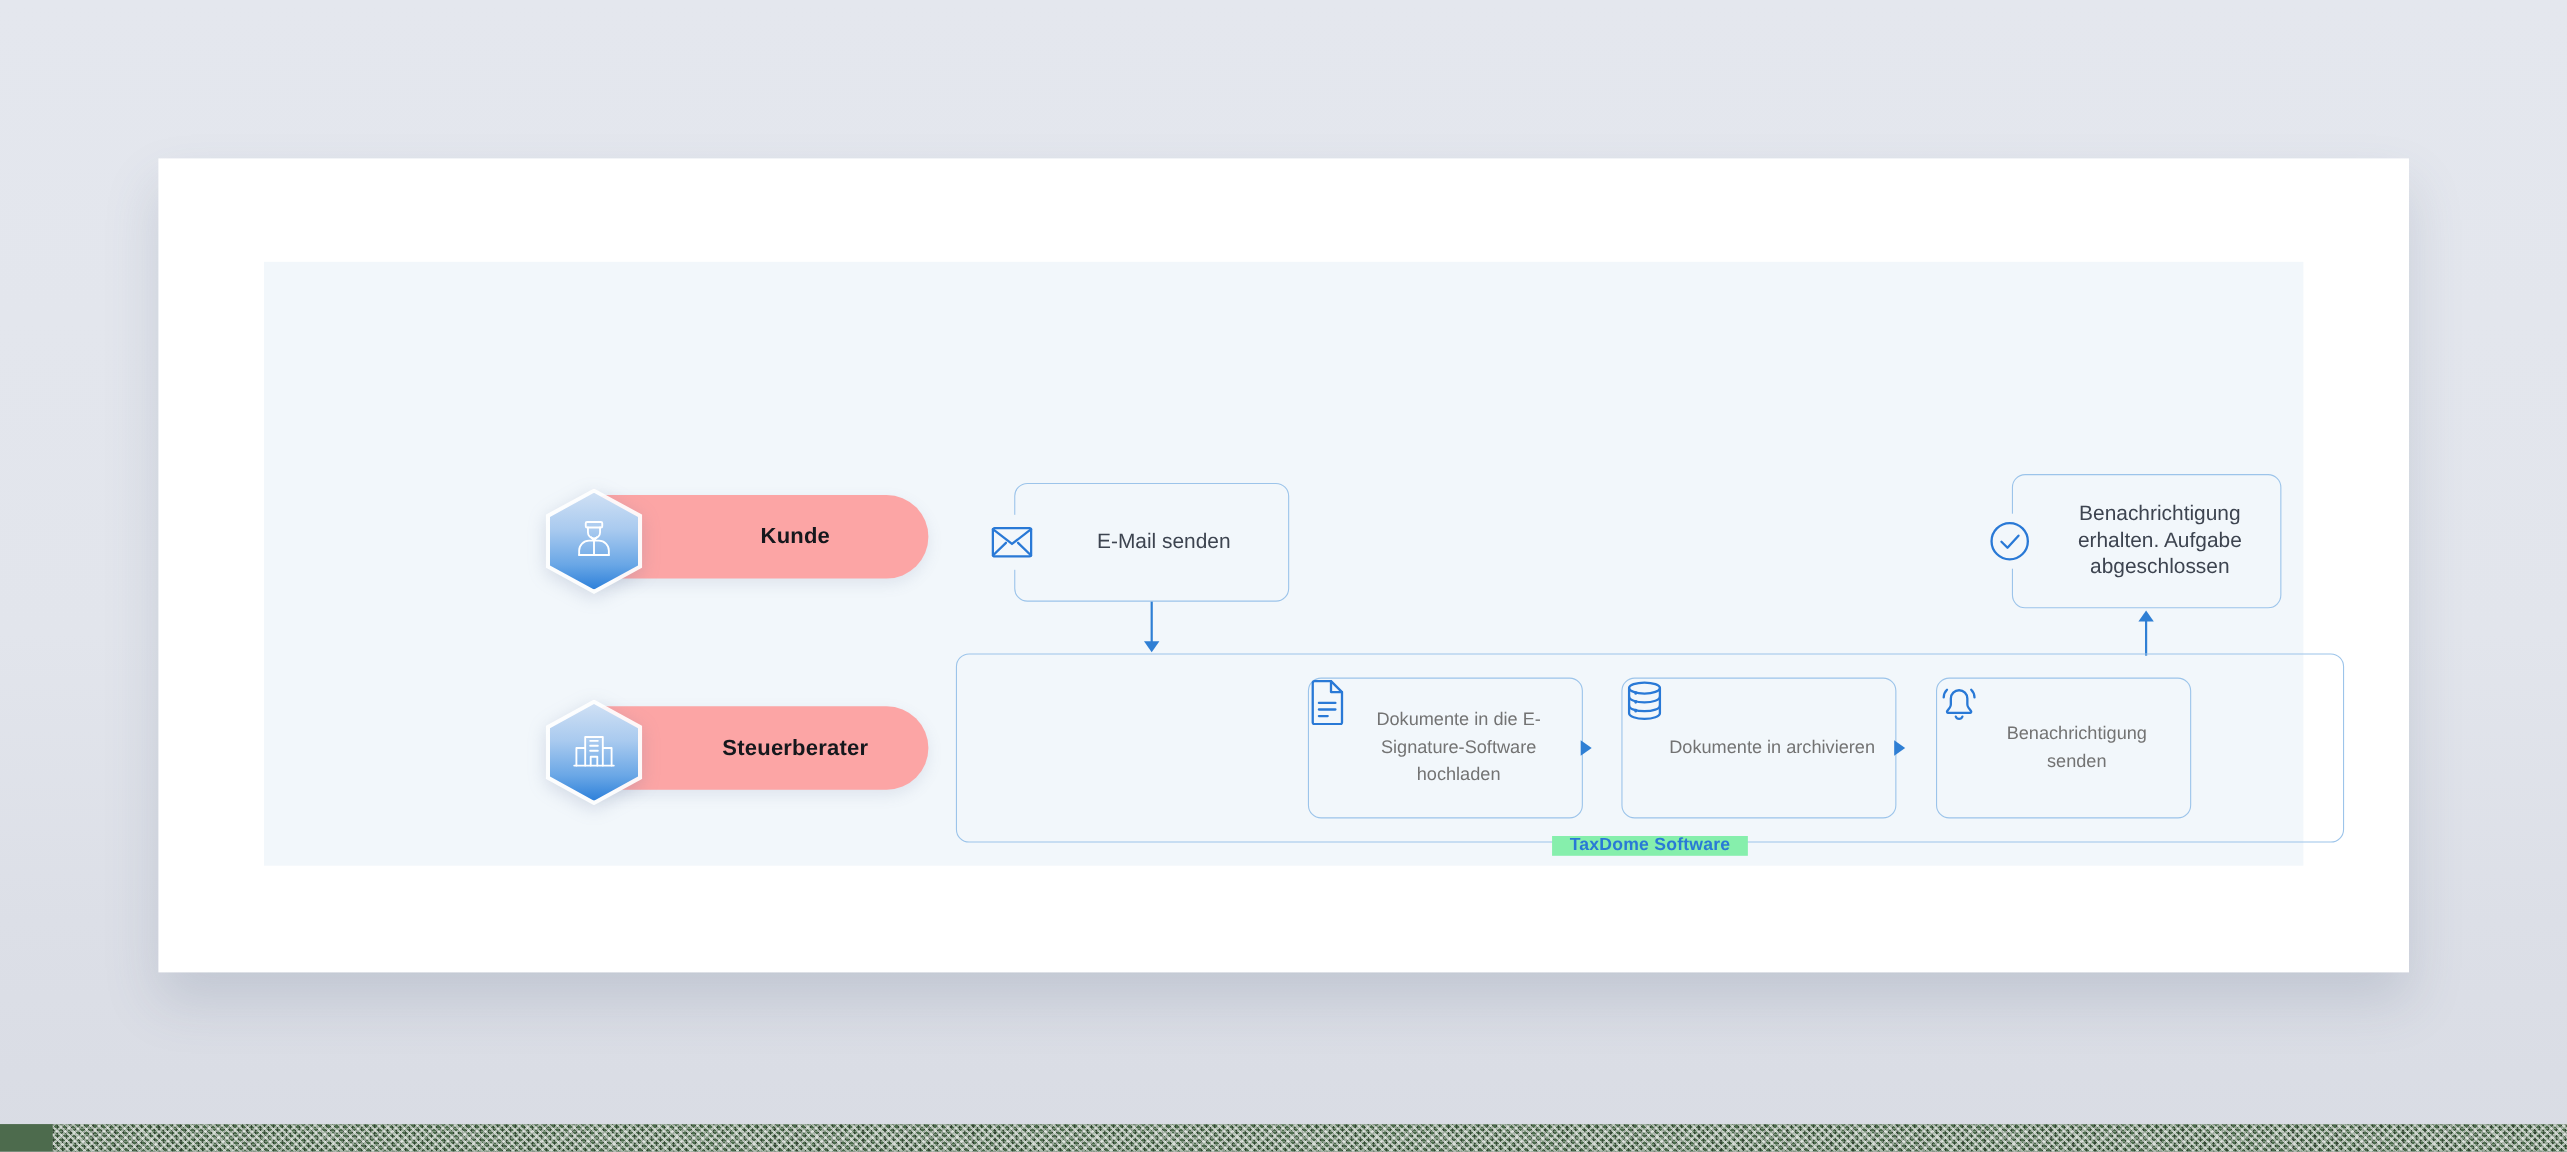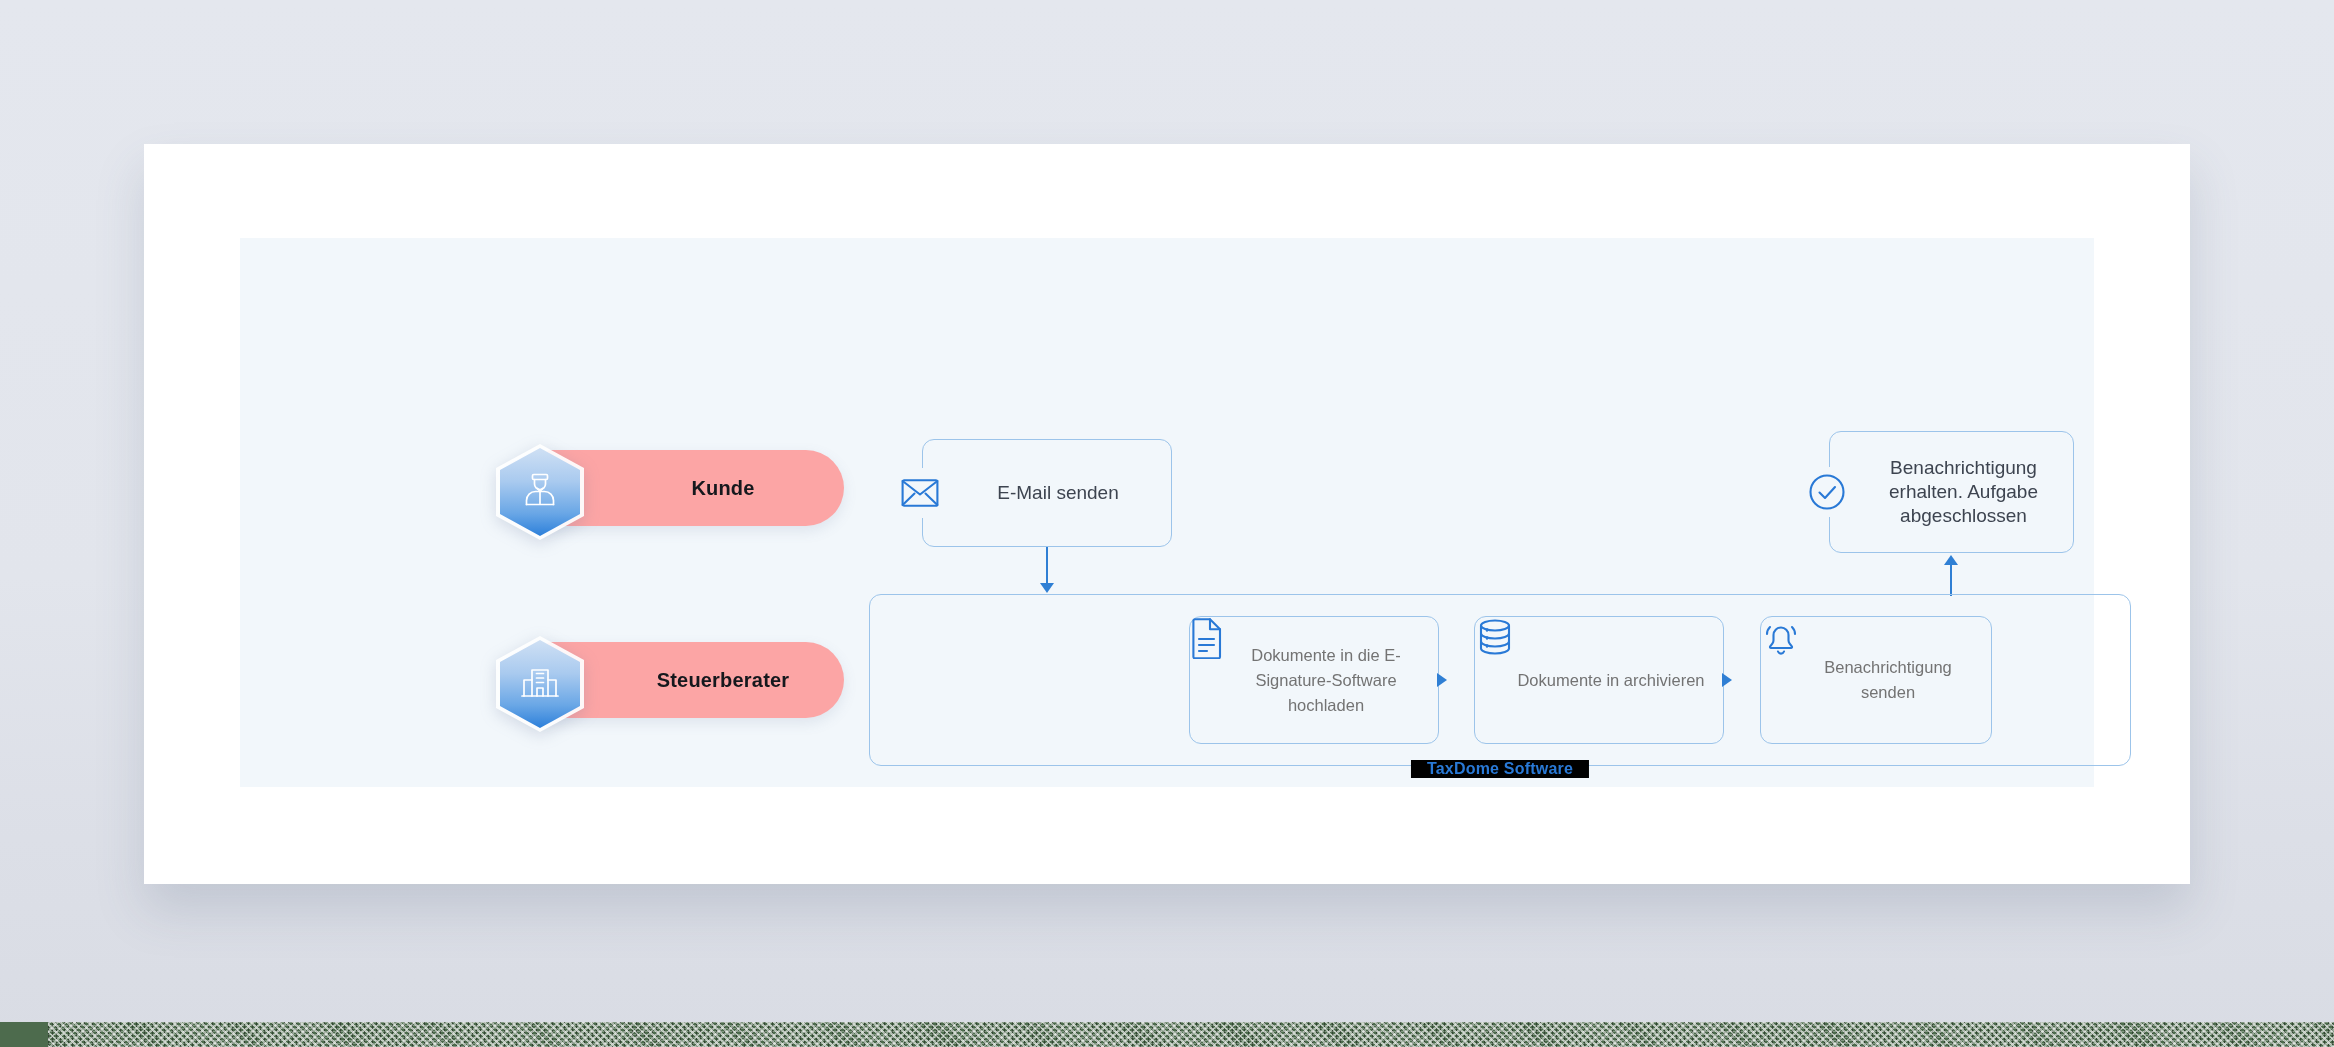--- a/index.html
+++ b/index.html
@@ -182,21 +182,21 @@
     width: 1262px;
     height: 172px;
     border: 1.6px solid #9cc4ea;
     border-radius: 12px;
   }
   #taxdome-label {
     position: absolute;
     left: 50%;
     transform: translateX(-50%);
     bottom: -13px;
-    background: #000000;
+    background: #86efac;
     padding: 0 16px;
     font-size: 16px;
     font-weight: bold;
     color: #2979d6;
     white-space: nowrap;
     letter-spacing: .2px;
   }
 
   .inner-box {
     position: absolute;

